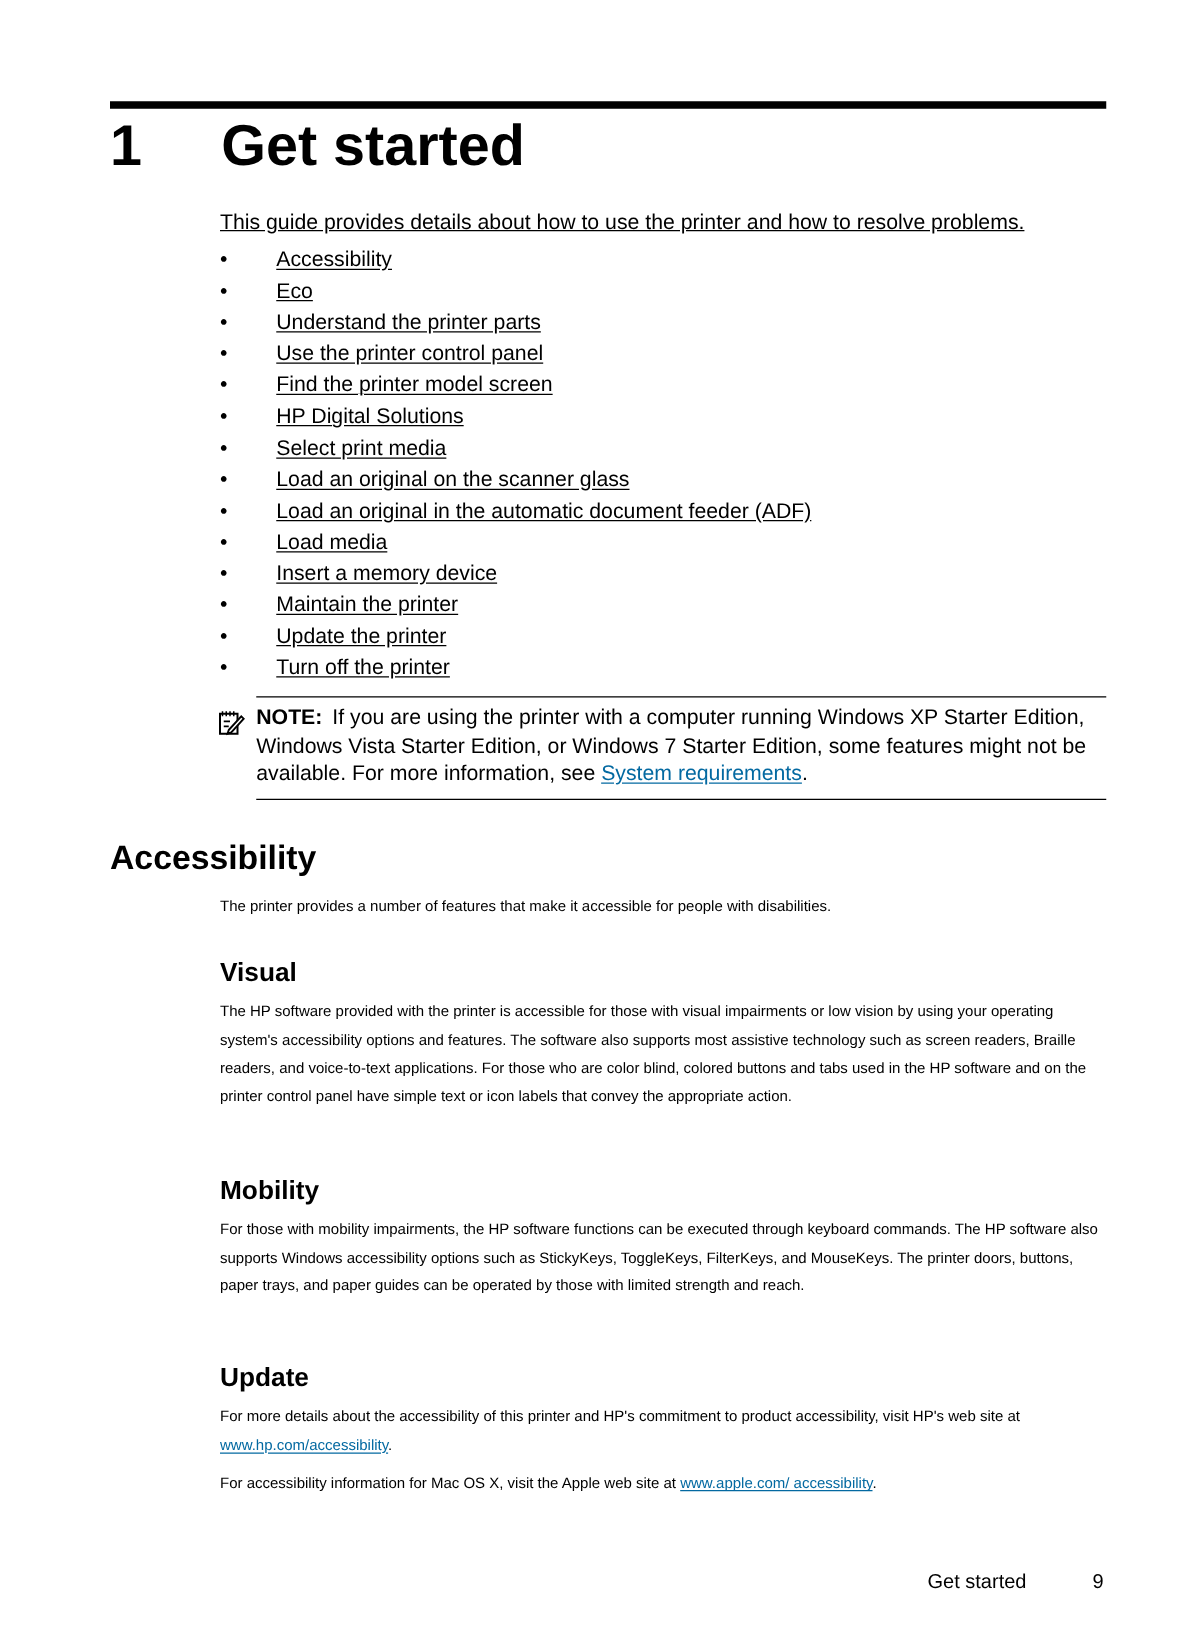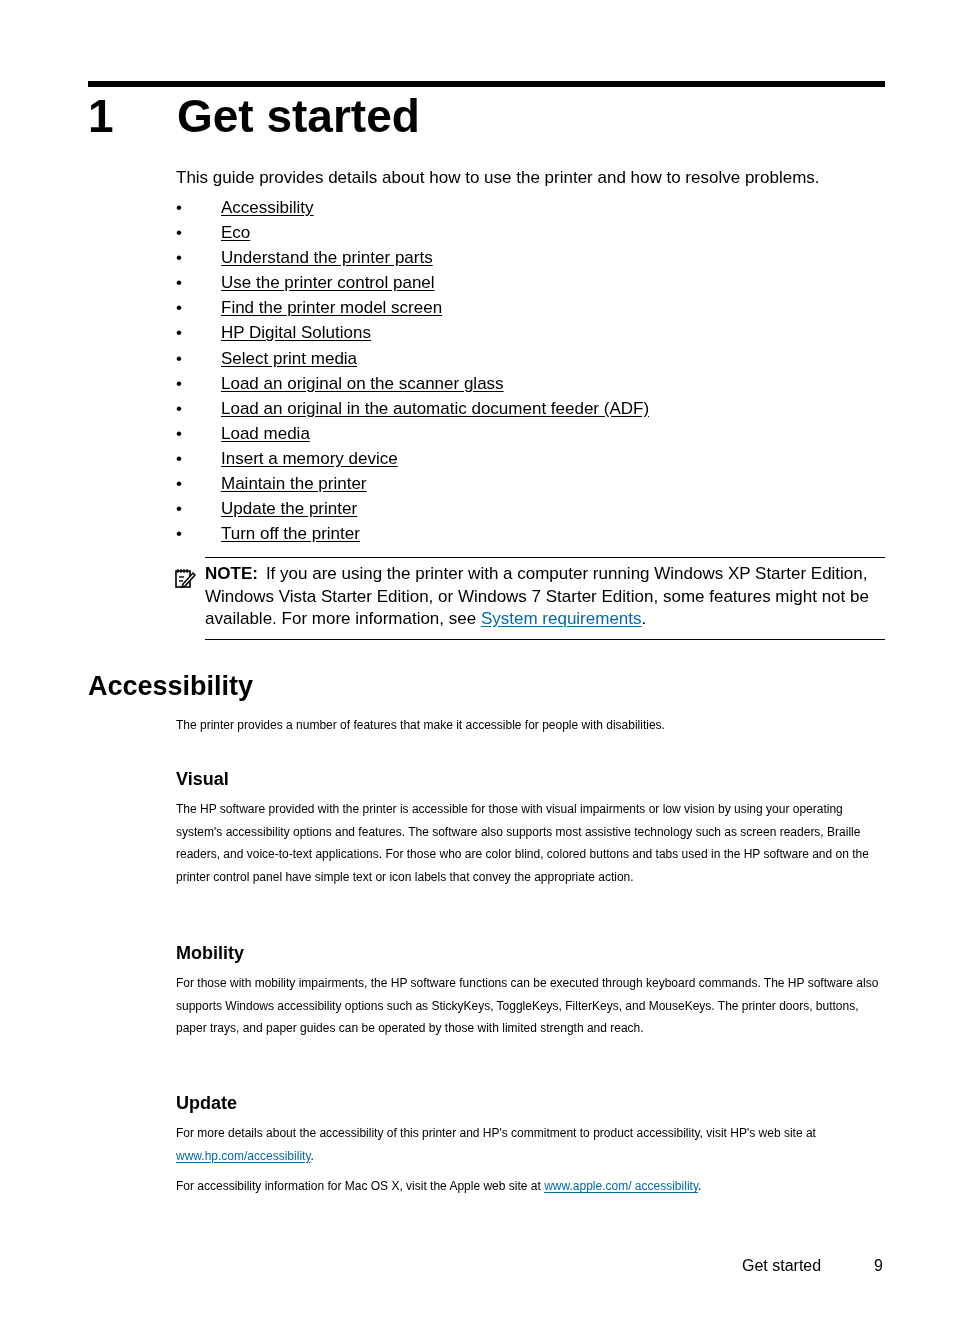--- a/index.html
+++ b/index.html
@@ -12,41 +12,41 @@
   }
   .chapter {
     position: absolute; left: 88px; top: 88px; width: 797px; height: 56px;
     font-weight: bold; font-size: 46px; line-height: 56px;
   }
   .chapter .num { position: absolute; left: 0; top: 0; }
   .chapter .title { position: absolute; left: 89px; top: 0; }
 
   .body-col { position: absolute; left: 176px; width: 710px; font-size: 17px; line-height: 22.5px; }
 
-  .intro { top: 167px; }
+  .intro { top: 167px; text-decoration: underline; }
 
   .toc { position: absolute; left: 176px; top: 197px; margin: 0; padding: 0; list-style: none; font-size: 17px; }
   .toc li { position: relative; height: 25.1px; line-height: 22px; }
   .toc .bullet { position: absolute; left: 0; top: 0; width: 10px; }
   .toc a { position: absolute; left: 45px; top: 0; color: #000; text-decoration: underline; white-space: nowrap; text-underline-offset: 2px; }
 
   .note {
     position: absolute; left: 205px; top: 557px; width: 680px; height: 81px;
     border-top: 1px solid #000; border-bottom: 1px solid #000;
   }
   .note-icon { position: absolute; left: -31px; top: 9px; width: 22px; height: 22px; }
   .note-text { position: absolute; left: 0; top: 5px; width: 680px; font-size: 17px; line-height: 22.5px; }
   .note-text b { margin-right: 8px; }
   a.inline { color: #0369a1; text-decoration: underline; text-underline-offset: 2px; }
 
   .h2 {
     position: absolute; left: 88px; top: 668px; font-weight: bold; font-size: 27px; line-height: 36px;
   }
   .p { position: absolute; left: 176px; width: 710px; font-size: 12px; line-height: 22.5px; margin: 0; }
-  .h3 { position: absolute; left: 176px; font-size: 18px; font-weight: bold; line-height: 22px; }
+  .h3 { position: absolute; left: 176px; font-size: 21px; font-weight: bold; line-height: 22px; }
 
   .footer-label { position: absolute; left: 742px; top: 1256px; font-size: 16px; line-height: 20px; }
   .footer-page { position: absolute; left: 874px; top: 1256px; font-size: 16px; line-height: 20px; }
 </style>
 </head>
 <body>
 
 <div class="rule-top"></div>
 
 <div class="chapter">

